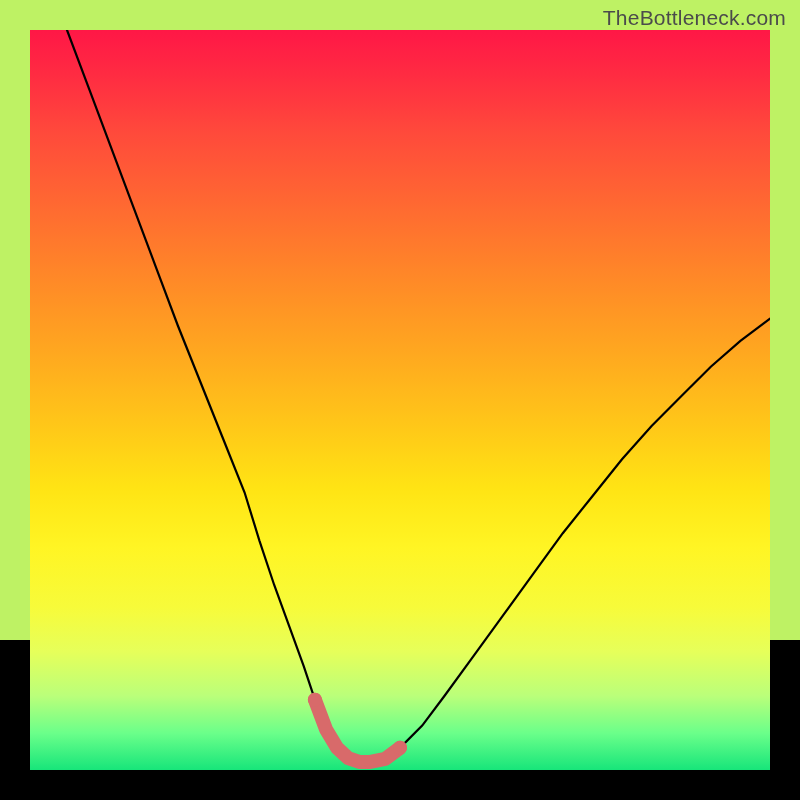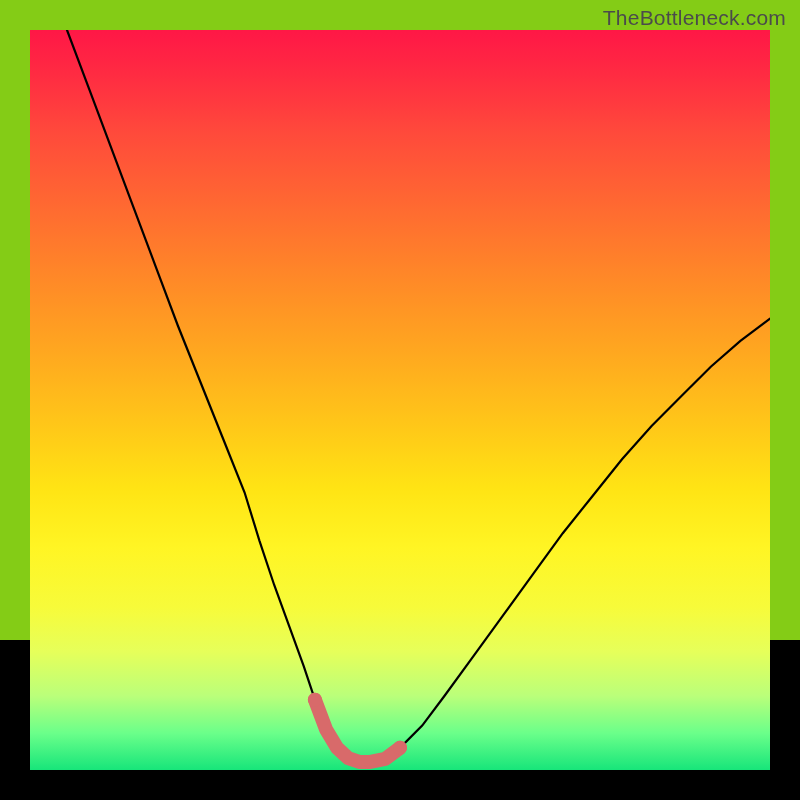--- a/index.html
+++ b/index.html
@@ -1,21 +1,21 @@
 <!DOCTYPE html>
 <html><head>
 <meta charset="utf-8">
 <style>
   * { margin: 0; padding: 0; box-sizing: border-box; }
   html, body { width: 800px; height: 800px; overflow: hidden; background: #000; }
   .frame {
     position: relative;
     width: 800px;
     height: 640px;
-    background: #84cc16;
+    background: #bef264;
   }
   .watermark {
     position: absolute;
     top: 6px;
     right: 14px;
     font-family: Arial, Helvetica, sans-serif;
     font-size: 21px;
     color: #4b4b4b;
     letter-spacing: 0.2px;
     z-index: 10;

